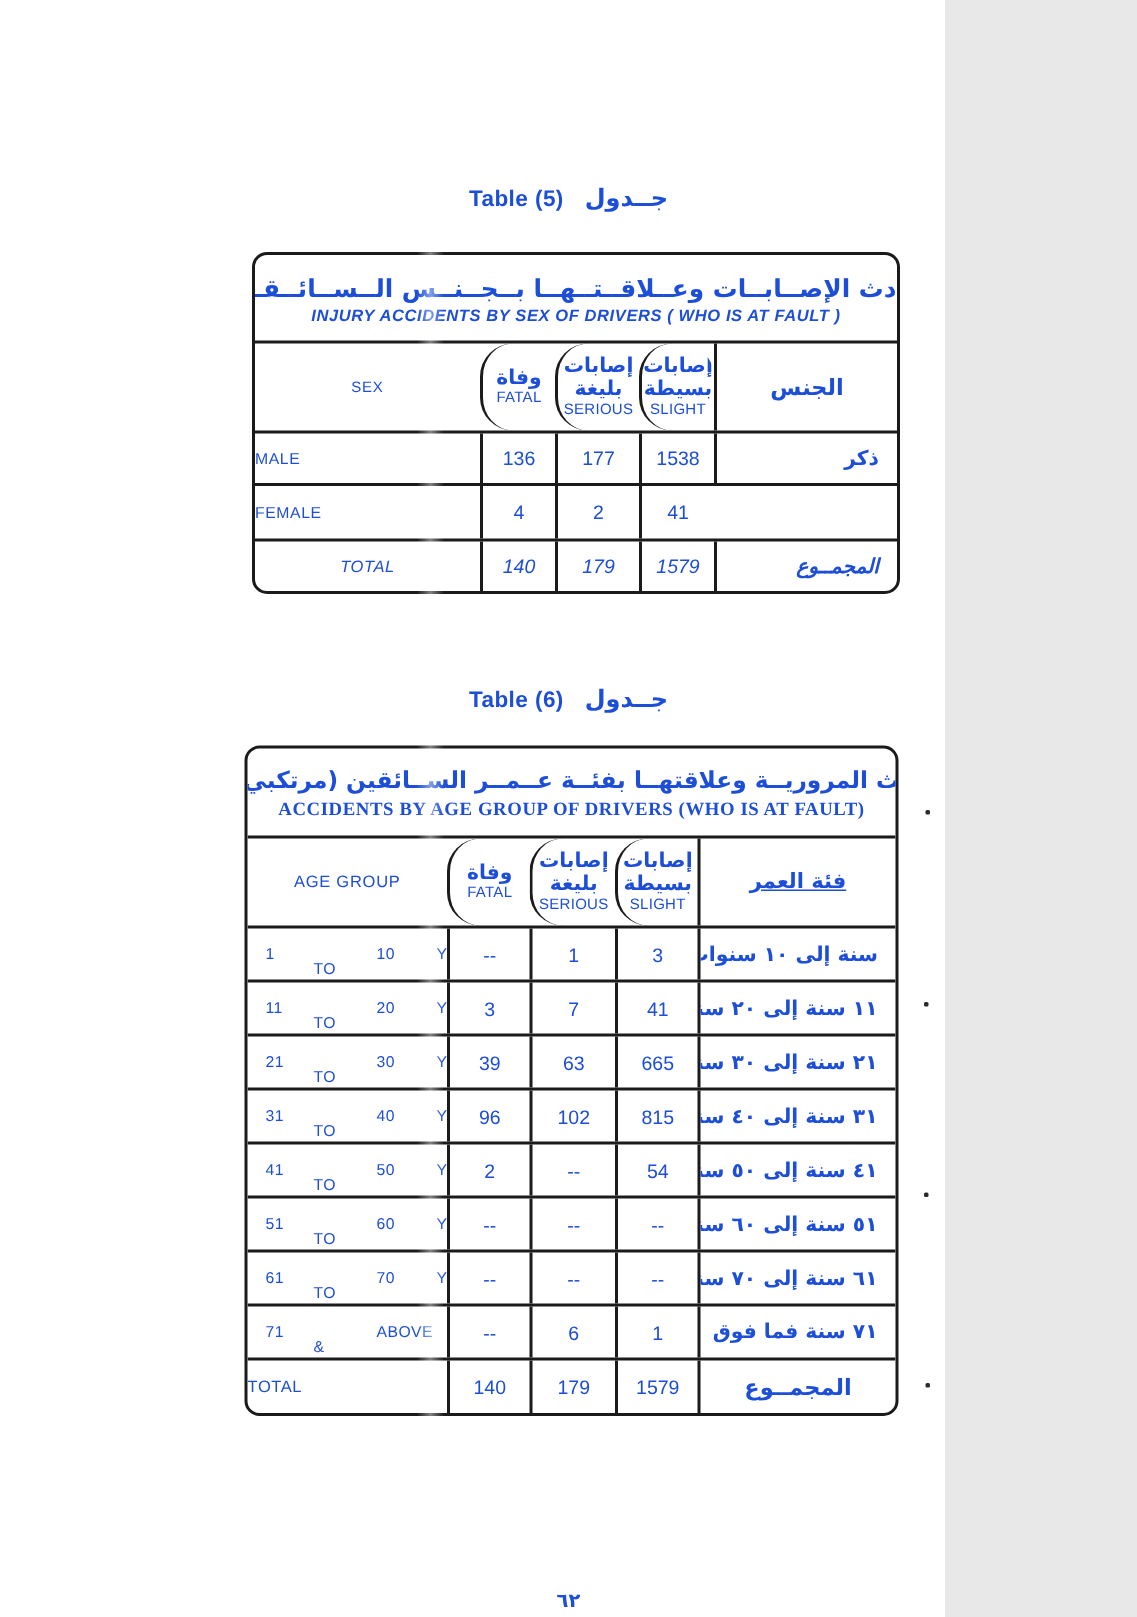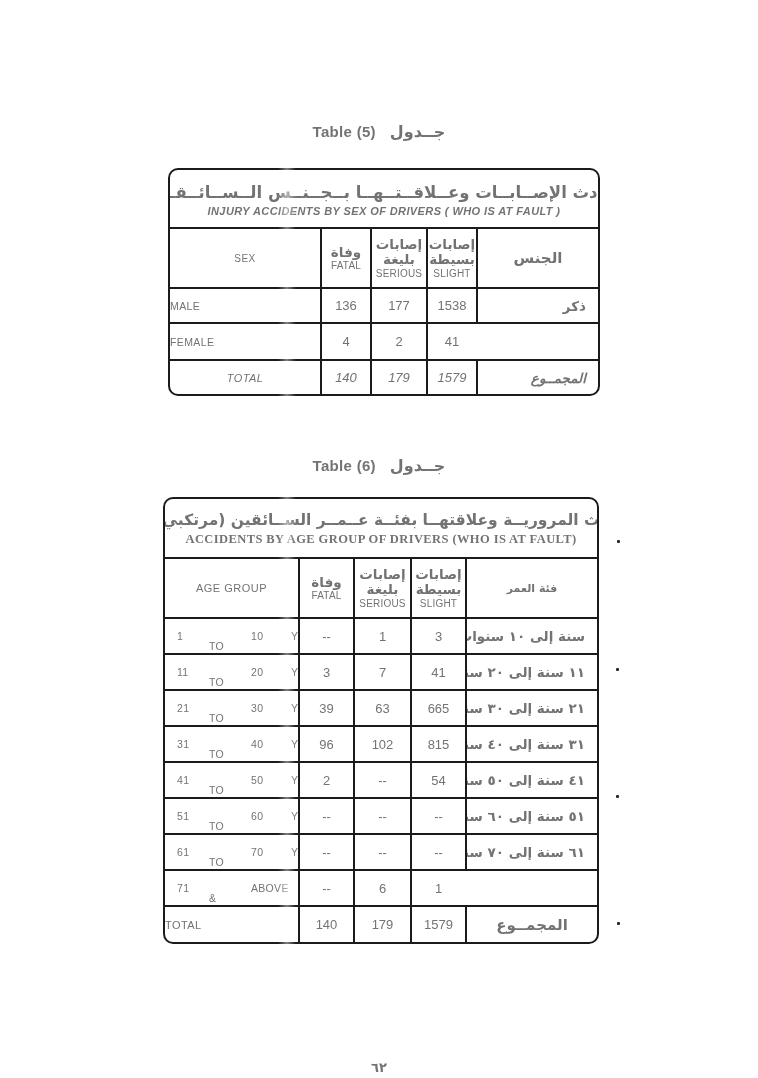--- a/index.html
+++ b/index.html
@@ -1,18 +1,18 @@
 <!DOCTYPE html>
 <html><head>
 <meta charset="utf-8">
 <style>
   html,body{margin:0;padding:0;background:#e8e8e8;}
   .page{
-    position:relative;width:758px;height:1078px;background:#ffffff;
-    font-family:"Liberation Sans", sans-serif;color:#737373;overflow:hidden;
+    position:relative;width:630px;height:1078px;background:#ffffff;
+    font-family:"Liberation Sans", sans-serif;color:#1d4ed8;overflow:hidden;
   }
   .caption{
     position:absolute;left:0;width:758px;text-align:center;
     font-weight:bold;font-size:15px;letter-spacing:.3px;
   }
   .caption .ar{font-family:"DejaVu Sans", sans-serif;font-size:16px;margin-left:14px;}
   .tbl{
     position:absolute;background:#fff;border:2.5px solid #1b1b1b;border-radius:10px;
     overflow:hidden;box-sizing:border-box;
   }
@@ -28,21 +28,21 @@
   .t5 .title-en{font-style:italic;}
   .t6 .title-en{font-family:"Liberation Serif", serif;font-size:12.5px;}
   .row{display:grid;border-top:2px solid #1b1b1b;box-sizing:border-box;}
   .t5 .row{grid-template-columns:150px 50px 56px 50px 1fr;}
   .t6 .row{grid-template-columns:133px 55px 57px 55px 1fr;}
   .cell{
     border-left:2px solid #1b1b1b;display:flex;align-items:center;justify-content:center;
     box-sizing:border-box;overflow:hidden;
   }
   .cell:first-child{border-left:none;}
-  .hdr{flex-direction:column;line-height:1.1;text-align:center;}
+  .hdr{flex-direction:column;line-height:1.1;text-align:center;border-radius:22px;}
   .hdr-ar{font-family:"DejaVu Sans", sans-serif;font-weight:bold;font-size:13.5px;
     white-space:pre-line;direction:rtl;}
   .hdr-en{font-size:10px;letter-spacing:.2px;margin-top:1px;}
   .lbl{justify-content:flex-start;padding-left:0;font-size:10.5px;letter-spacing:.4px;}
   .num{font-size:13px;}
   .arcell{
     font-family:"DejaVu Sans", sans-serif;font-size:13.5px;font-weight:bold;
     direction:rtl;justify-content:flex-start;padding-right:12px;white-space:nowrap;
   }
   .agegrp{justify-content:flex-start;padding-left:12px;font-size:10.5px;letter-spacing:.3px;}
@@ -134,21 +134,21 @@
       <div class="cell hdr">
         <span class="hdr-ar">إصابات
 بليغة</span>
         <span class="hdr-en">SERIOUS</span>
       </div>
       <div class="cell hdr">
         <span class="hdr-ar">إصابات
 بسيطة</span>
         <span class="hdr-en">SLIGHT</span>
       </div>
-      <div class="cell arcell" style="justify-content:center;padding-right:0;font-size:11px;">فئة العمر</div>
+      <div class="cell arcell" style="justify-content:center;padding-right:0;font-size:14px;text-decoration:underline;">فئة العمر</div>
     </div>
 
     <div class="row" style="height:36px">
       <div class="cell agegrp">
           <span class="a">1</span>
           <span class="b">TO</span>
           <span class="c">10</span>
           <span>YRS.</span>
         </div>
       <div class="cell num">--</div>
@@ -231,20 +231,21 @@
     <div class="row" style="height:36px">
       <div class="cell agegrp">
           <span class="a">71</span>
           <span class="b">&amp;</span>
           <span class="c">ABOVE</span>
           <span></span>
         </div>
       <div class="cell num">--</div>
       <div class="cell num">6</div>
       <div class="cell num">1</div>
+      <div class="cell arcell">٧١ سنة  فما فوق</div>
     </div>
 
     <div class="row total" style="height:37px">
       <div class="cell lbl">TOTAL</div>
       <div class="cell num">140</div>
       <div class="cell num">179</div>
       <div class="cell num">1579</div>
       <div class="cell arcell" style="justify-content:center;padding-right:0;font-size:15px;">المجمــوع</div>
     </div>
   </div>

